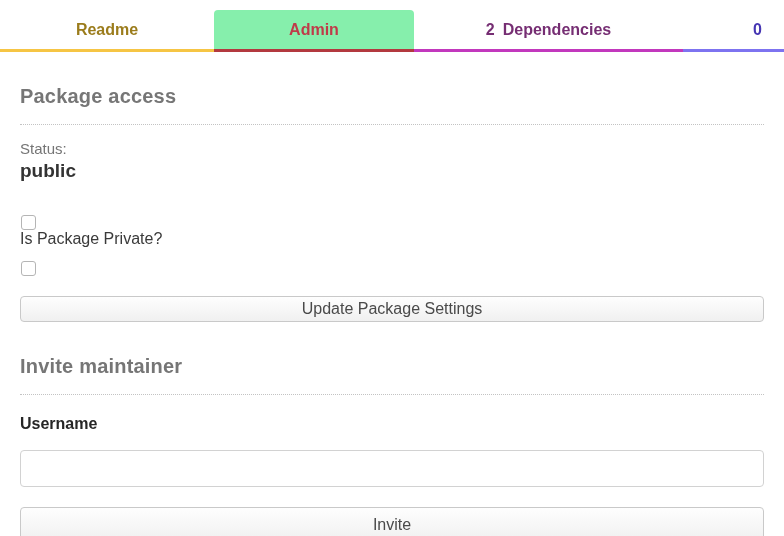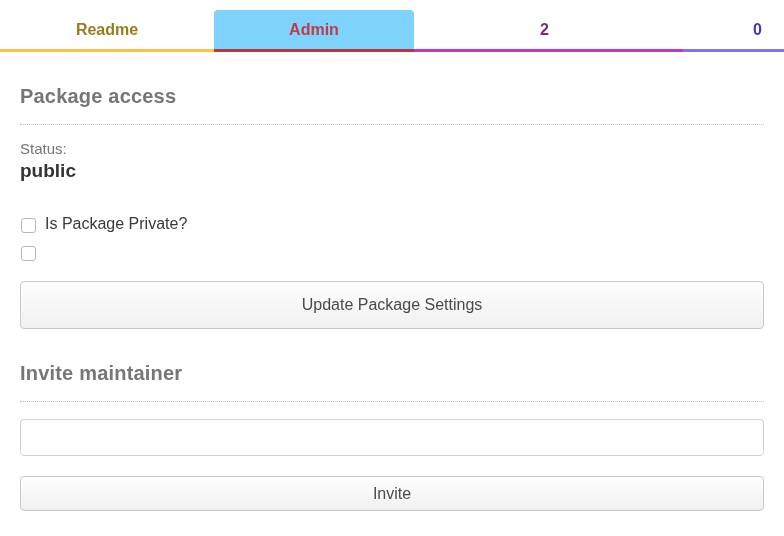--- a/index.html
+++ b/index.html
@@ -27,21 +27,21 @@
     justify-content: center;
     font-size: 16px;
     font-weight: 600;
     border-bottom: 3px solid transparent;
     cursor: pointer;
     white-space: nowrap;
   }
   .tab .count { margin-right: 8px; }
   .tab-readme   { width: 214px; color: #9b7c1c; border-bottom-color: #f6c544; }
   .tab-admin    { width: 200px; color: #bf3b49; border-bottom-color: #b3393f;
-                  background: #7dd3fc; border-radius: 4px 4px 0 0; }
+                  background: #86efac; border-radius: 4px 4px 0 0; }
   .tab-deps     { width: 269px; color: #762e73; border-bottom-color: #c238bd; }
   .tab-dependents { width: 300px; color: #4636b3; border-bottom-color: #7d73f0;
                   justify-content: flex-start; padding-left: 70px; }
 
   
   .content { padding: 0 20px; }
 
   .section-title {
     margin: 33px 0 0 0;
     font-size: 20px;
@@ -54,41 +54,42 @@
     border-top: 1px dotted #c3c3c3;
     margin: 16px 0 0 0;
     height: 0;
   }
 
   .status-label { margin-top: 15px; font-size: 15px; color: #757575; }
   .status-value { margin-top: 3px;  font-size: 19px; font-weight: 600; color: #333333; }
 
   .checkbox-row {
     display: flex;
-    align-items: flex-end;
+    align-items: flex-start;
     font-size: 16px;
     color: #3a3a3a;
+    flex-direction: column;
   }
   .checkbox-row.first  { margin-top: 33px; }
   .checkbox-row.second { margin-top: 13px; }
   .checkbox-row input[type="checkbox"] {
     appearance: none;
     -webkit-appearance: none;
     width: 15px; height: 15px;
     border: 1px solid #b5b5b5;
     border-radius: 3px;
     background: #ffffff;
     margin: 0 9px 0 1px;
     cursor: pointer;
   }
 
   .btn {
     display: block;
     width: 100%;
-    height: 48px;
+    height: 26px;
     background: linear-gradient(#fefefe, #f0f0f0);
     border: 1px solid #c9c9c9;
     border-radius: 4px;
     font-family: inherit;
     font-size: 16px;
     color: #4a4a4a;
     cursor: pointer;
   }
   .btn-update { margin-top: 20px; }
   .btn-invite { margin-top: 20px; height: 35px; }
@@ -114,20 +115,21 @@
 
 <nav class="tabbar">
   <div class="tab tab-readme">
     <span>Readme</span>
   </div>
   <div class="tab tab-admin">
     <span>Admin</span>
   </div>
   <div class="tab tab-deps">
     <span class="count">2</span>
+    <span>Dependencies</span>
   </div>
   <div class="tab tab-dependents">
     <span class="count">0</span>
   </div>
 </nav>
 
 <main class="content">
 
   <h2 class="section-title">Package access</h2>
   <hr class="dotted">
@@ -142,18 +144,19 @@
 
   <label class="checkbox-row second">
     <input type="checkbox" style="">
   </label>
 
   <button class="btn btn-update">Update Package Settings</button>
 
   <h2 class="section-title">Invite maintainer</h2>
   <hr class="dotted">
 
+  <div class="username-label">Username</div>
 
   <input class="text-input" type="text" value="" style="">
 
   <button class="btn btn-invite">Invite</button>
 
 </main>
 
 </body></html>

